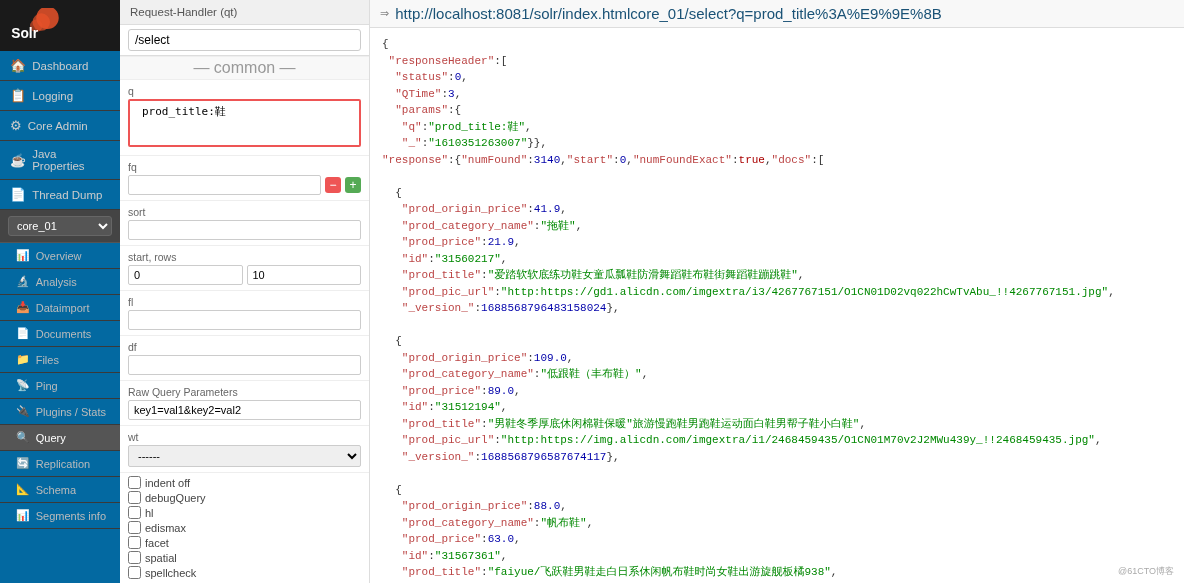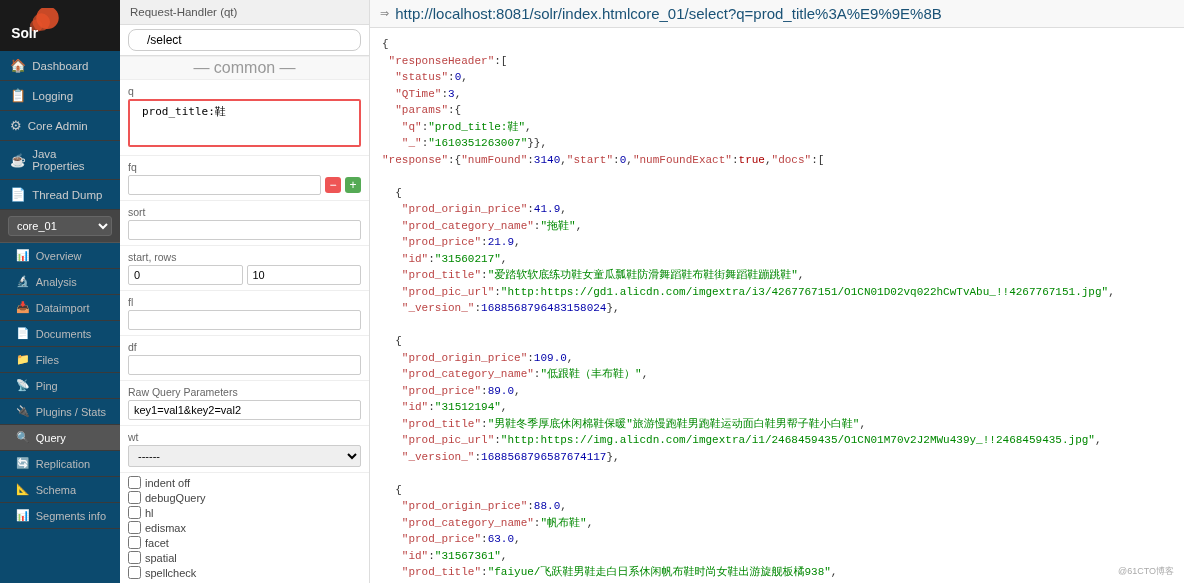--- a/index.html
+++ b/index.html
@@ -1,21 +1,21 @@
 <!DOCTYPE html>
 <html><head>
   <meta charset="utf-8">
   <style>
     * { box-sizing: border-box; margin: 0; padding: 0; }
     body { font-family: Arial, sans-serif; font-size: 12px; background: #f5f5f5; display: flex; height: 583px; overflow: hidden; }
 
     
     #sidebar {
       width: 120px;
-      background: #0c4a6e;
+      background: #0369a1;
       color: #ccc;
       display: flex;
       flex-direction: column;
       height: 100%;
       flex-shrink: 0;
     }
     #sidebar .logo-area {
       background: #1a1a1a;
       padding: 8px 10px;
       display: flex;
@@ -87,22 +87,22 @@
       font-size: 11.5px;
       color: #555;
     }
     .request-handler-input {
       padding: 4px 8px;
       border-bottom: 1px solid #ddd;
     }
     .request-handler-input input {
       width: 100%;
       border: 1px solid #ccc;
-      border-radius: 8px;
-      padding: 3px 18px;
+      border-radius: 3px;
+      padding: 3px 6px;
       font-size: 12px;
     }
     .common-label {
       text-align: center;
       background: #f8f8f8;
       border-bottom: 1px solid #eee;
       border-top: 1px solid #eee;
       color: #999;
       font-size: 16px;
       padding: 2px 0;

